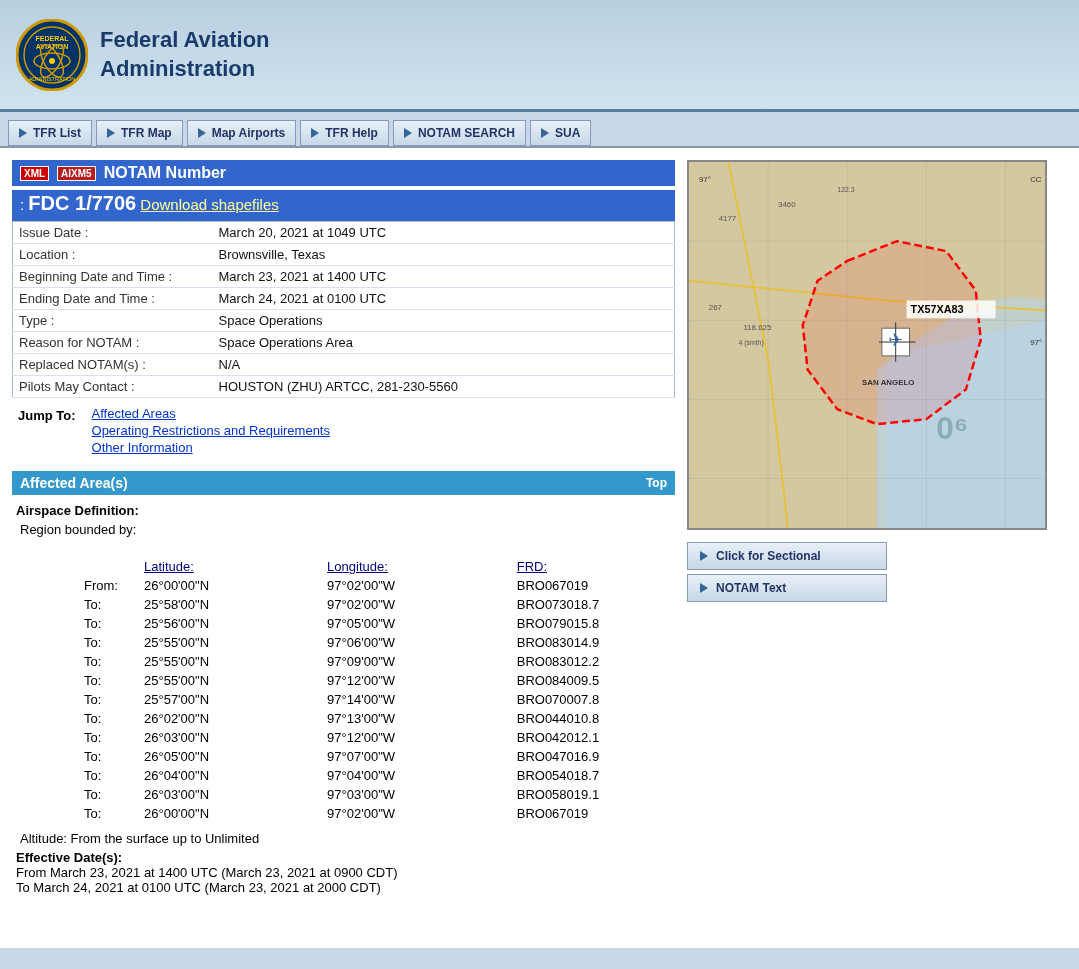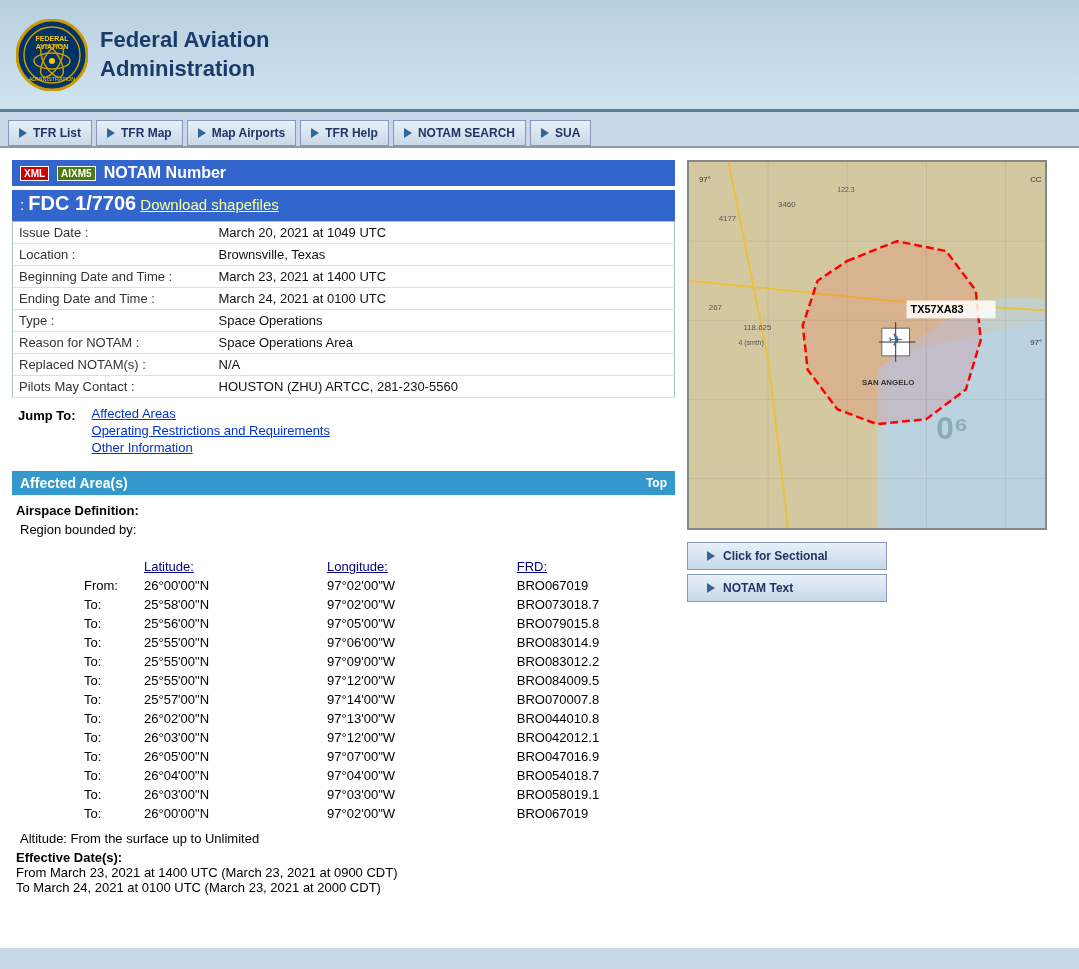--- a/index.html
+++ b/index.html
@@ -90,21 +90,21 @@
     }
     .badge {
       background: #cc0000;
       color: white;
       font-size: 10px;
       font-weight: bold;
       padding: 1px 3px;
       border: 1px solid white;
     }
     .badge-xml { background: #cc0000; }
-    .badge-aixm { background: #4d7c0f; }
+    .badge-aixm { background: #b91c1c; }
 
     .notam-number-row {
       background: #3366cc;
       color: white;
       padding: 2px 8px 6px 8px;
       font-size: 15px;
     }
     .notam-number-value {
       font-size: 20px;
       font-weight: bold;
@@ -254,21 +254,21 @@
       flex-direction: column;
       gap: 4px;
       margin-top: 4px;
     }
     .action-btn {
       display: flex;
       align-items: center;
       gap: 6px;
       background: linear-gradient(to bottom, #e8f0f8, #c8d8e8);
       border: 1px solid #8899bb;
-      padding: 6px 19px;
+      padding: 6px 12px;
       cursor: pointer;
       font-size: 12px;
       font-weight: bold;
       color: #223366;
       width: 200px;
     }
   </style>
 </head>
 <body>
 

